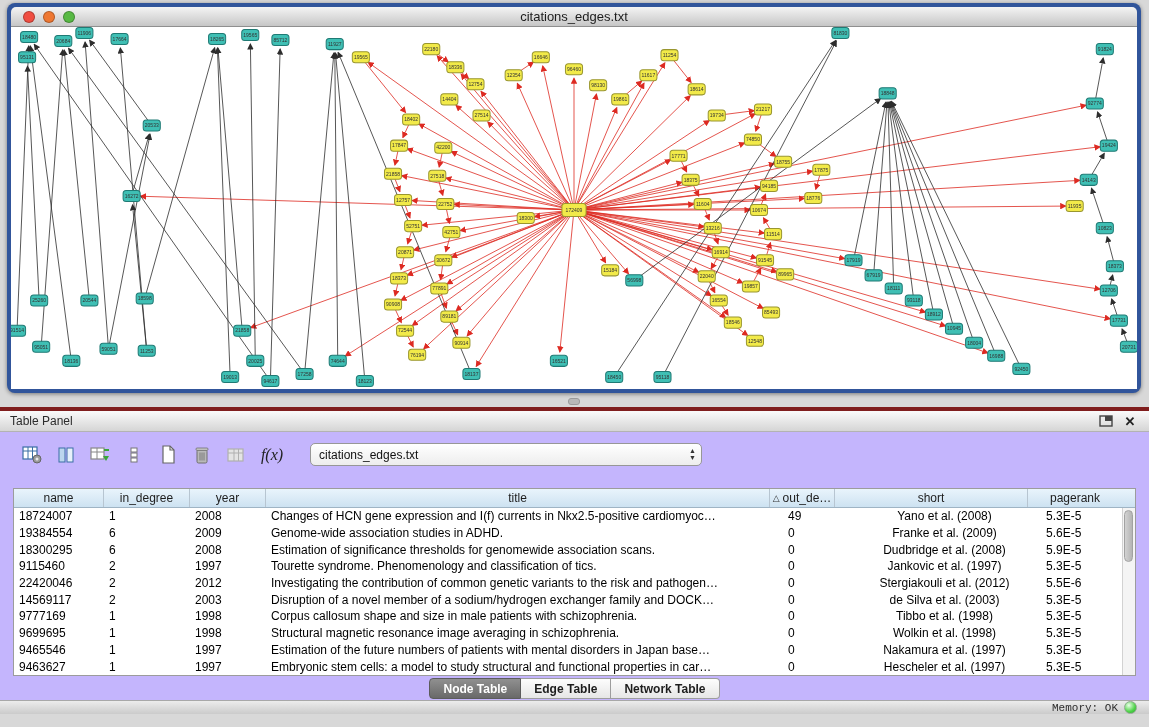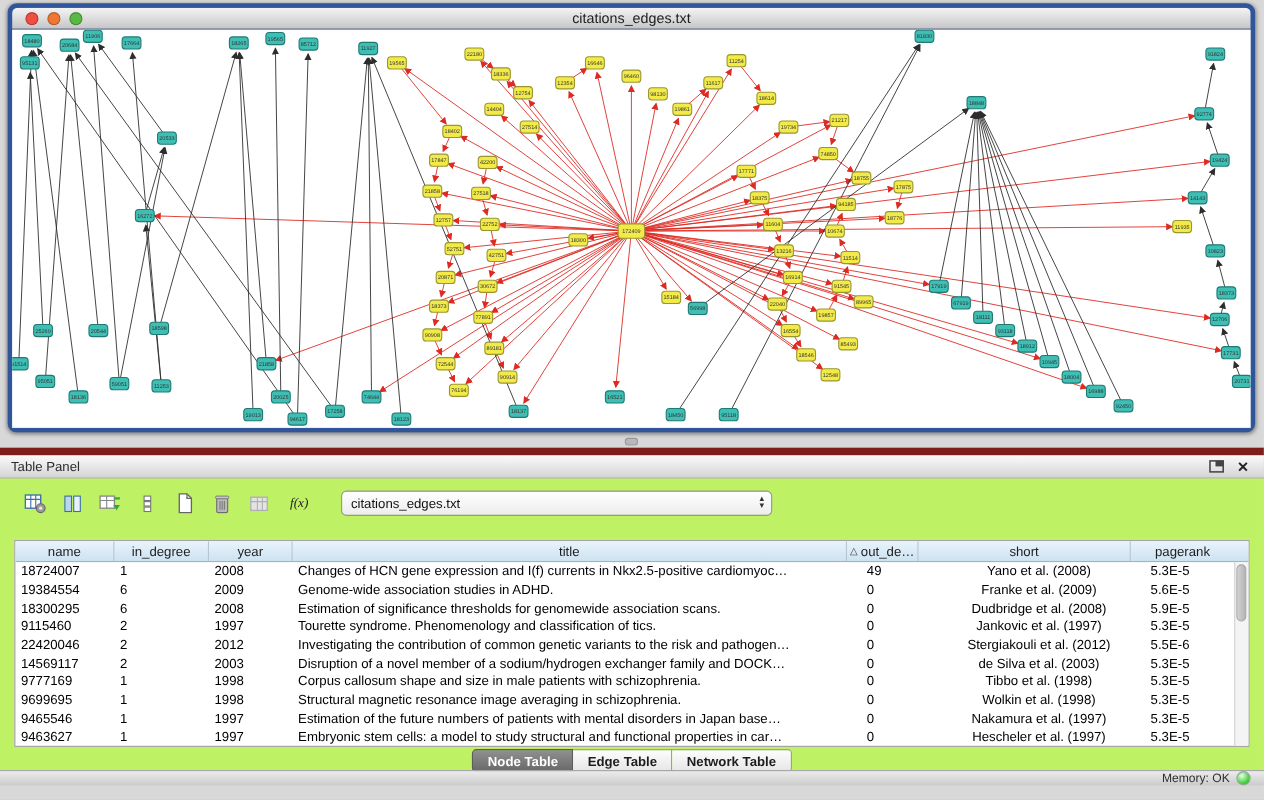--- a/index.html
+++ b/index.html
@@ -13,29 +13,29 @@
   .tl-close{background:#f04e42;}
   .tl-min{background:#ee7732;}
   .tl-zoom{background:#58b944;}
   .gcanvas{position:relative;height:calc(100% - 20px);background:#ffffff;overflow:hidden;}
   .gcanvas svg{display:block;width:100%;height:100%;}
 
   
   .divdot{position:absolute;left:568px;top:398px;width:10px;height:5px;border-radius:3px;background:#b8b8b8;border:1px solid #9a9a9a;}
 
   
-  .panel{position:absolute;left:0;top:407px;width:1149px;height:293px;background:#bef264;border-top:7px solid #7f1d1d;box-sizing:border-box;}
+  .panel{position:absolute;left:0;top:407px;width:1149px;height:293px;background:#c4b5fd;border-top:4px solid #7f1d1d;box-sizing:border-box;}
   .phead{height:21px;background:linear-gradient(#fafafa,#d5d5d5);border-bottom:1px solid #b3b3b3;display:flex;align-items:center;padding:0 10px;font-size:12px;color:#2b2b2b;box-sizing:border-box;}
   .phead .sp{flex:1;}
   .phicon{width:18px;height:16px;display:flex;align-items:center;justify-content:center;color:#333;margin-left:6px;}
   .phx{font-size:13px;font-weight:bold;color:#222;}
 
   .ptools{display:flex;align-items:center;padding:13px 0 0 18px;height:32px;box-sizing:border-box;}
   .tbtn{width:28px;height:26px;display:flex;align-items:center;justify-content:center;margin-right:6px;}
-  .fxbtn{font-family:"Liberation Serif",serif;font-style:italic;font-size:12px;color:#222;width:32px;text-align:center;}
+  .fxbtn{font-family:"Liberation Serif",serif;font-style:italic;font-size:16px;color:#222;width:32px;text-align:center;}
   .combo{margin-left:16px;width:392px;height:23px;background:linear-gradient(#ffffff,#ededed);border:1px solid #979797;border-radius:5px;display:flex;align-items:center;padding:0 20px 0 8px;font-size:12px;color:#111;position:relative;box-sizing:border-box;}
   .combo .arrows{position:absolute;right:5px;top:3px;display:flex;flex-direction:column;line-height:7px;font-size:7px;color:#333;}
 
   .tablewrap{position:absolute;left:13px;top:77px;width:1123px;height:188px;background:#fff;border:1px solid #9c9c9c;box-sizing:border-box;overflow:hidden;font-size:12px;}
   .thead{display:flex;height:19px;background:linear-gradient(#e9f4fc,#cde2f1);border-bottom:1px solid #9fb4c4;box-sizing:border-box;padding-right:13px;}
   .hc{display:flex;align-items:center;justify-content:center;border-right:1px solid #b7c5d1;box-sizing:border-box;color:#1d1d1d;overflow:hidden;white-space:nowrap;}
   .sorttri{font-size:9px;margin-right:3px;color:#333;}
   .trow{display:flex;height:16.7px;align-items:center;box-sizing:border-box;}
   .bc{padding:0 5px;white-space:nowrap;overflow:hidden;text-overflow:ellipsis;box-sizing:border-box;color:#000;}
   .bc.center{text-align:center;}
@@ -49,21 +49,21 @@
   .vscroll{position:absolute;top:19px;right:0;bottom:0;width:13px;background:#f4f4f4;border-left:1px solid #d2d2d2;box-sizing:border-box;}
   .vthumb{position:absolute;top:2px;left:1px;width:9px;height:52px;background:linear-gradient(90deg,#d2d2d2,#b4b4b4);border:1px solid #a2a2a2;border-radius:5px;box-sizing:border-box;}
 
   .tabs{position:absolute;left:0;right:0;top:267px;display:flex;justify-content:center;}
   .tab{height:21px;padding:0 13px;display:flex;align-items:center;font-size:12px;color:#1d1d1d;background:linear-gradient(#fdfdfd,#e6e6e6);border:1px solid #9d9d9d;border-left:none;box-sizing:border-box;font-weight:bold;}
   .tab:first-child{border-left:1px solid #9d9d9d;border-radius:4px 0 0 4px;}
   .tab:last-child{border-radius:0 4px 4px 0;}
   .tab.sel{background:linear-gradient(#909090,#696969);color:#fff;border-color:#5c5c5c;}
 
   
-  .status{position:absolute;left:0;top:700px;width:1149px;height:14px;background:linear-gradient(#ececec,#cbcbcb);border-top:1px solid #a8a8a8;display:flex;align-items:center;justify-content:flex-end;padding:0 12px;font-size:11px;color:#2e2e2e;box-sizing:border-box;}
+  .status{position:absolute;left:0;top:700px;width:1149px;height:14px;background:linear-gradient(#ececec,#cbcbcb);border-top:1px solid #a8a8a8;display:flex;align-items:center;justify-content:flex-end;padding:0 12px;font-size:11px;color:#2e2e2e;box-sizing:border-box;font-family:Liberation Mono, monospace;}
   .memdot{width:13px;height:13px;border-radius:50%;margin-left:6px;background:radial-gradient(circle at 35% 30%,#eaffe8,#4ed348 60%,#2aa62e);border:1px solid #8fa98f;box-sizing:border-box;}
 </style>
 </head>
 <body>
 
 <div class="app">
 
   <div class="gwin">
     <div class="gtitle">
       <div class="tl">

